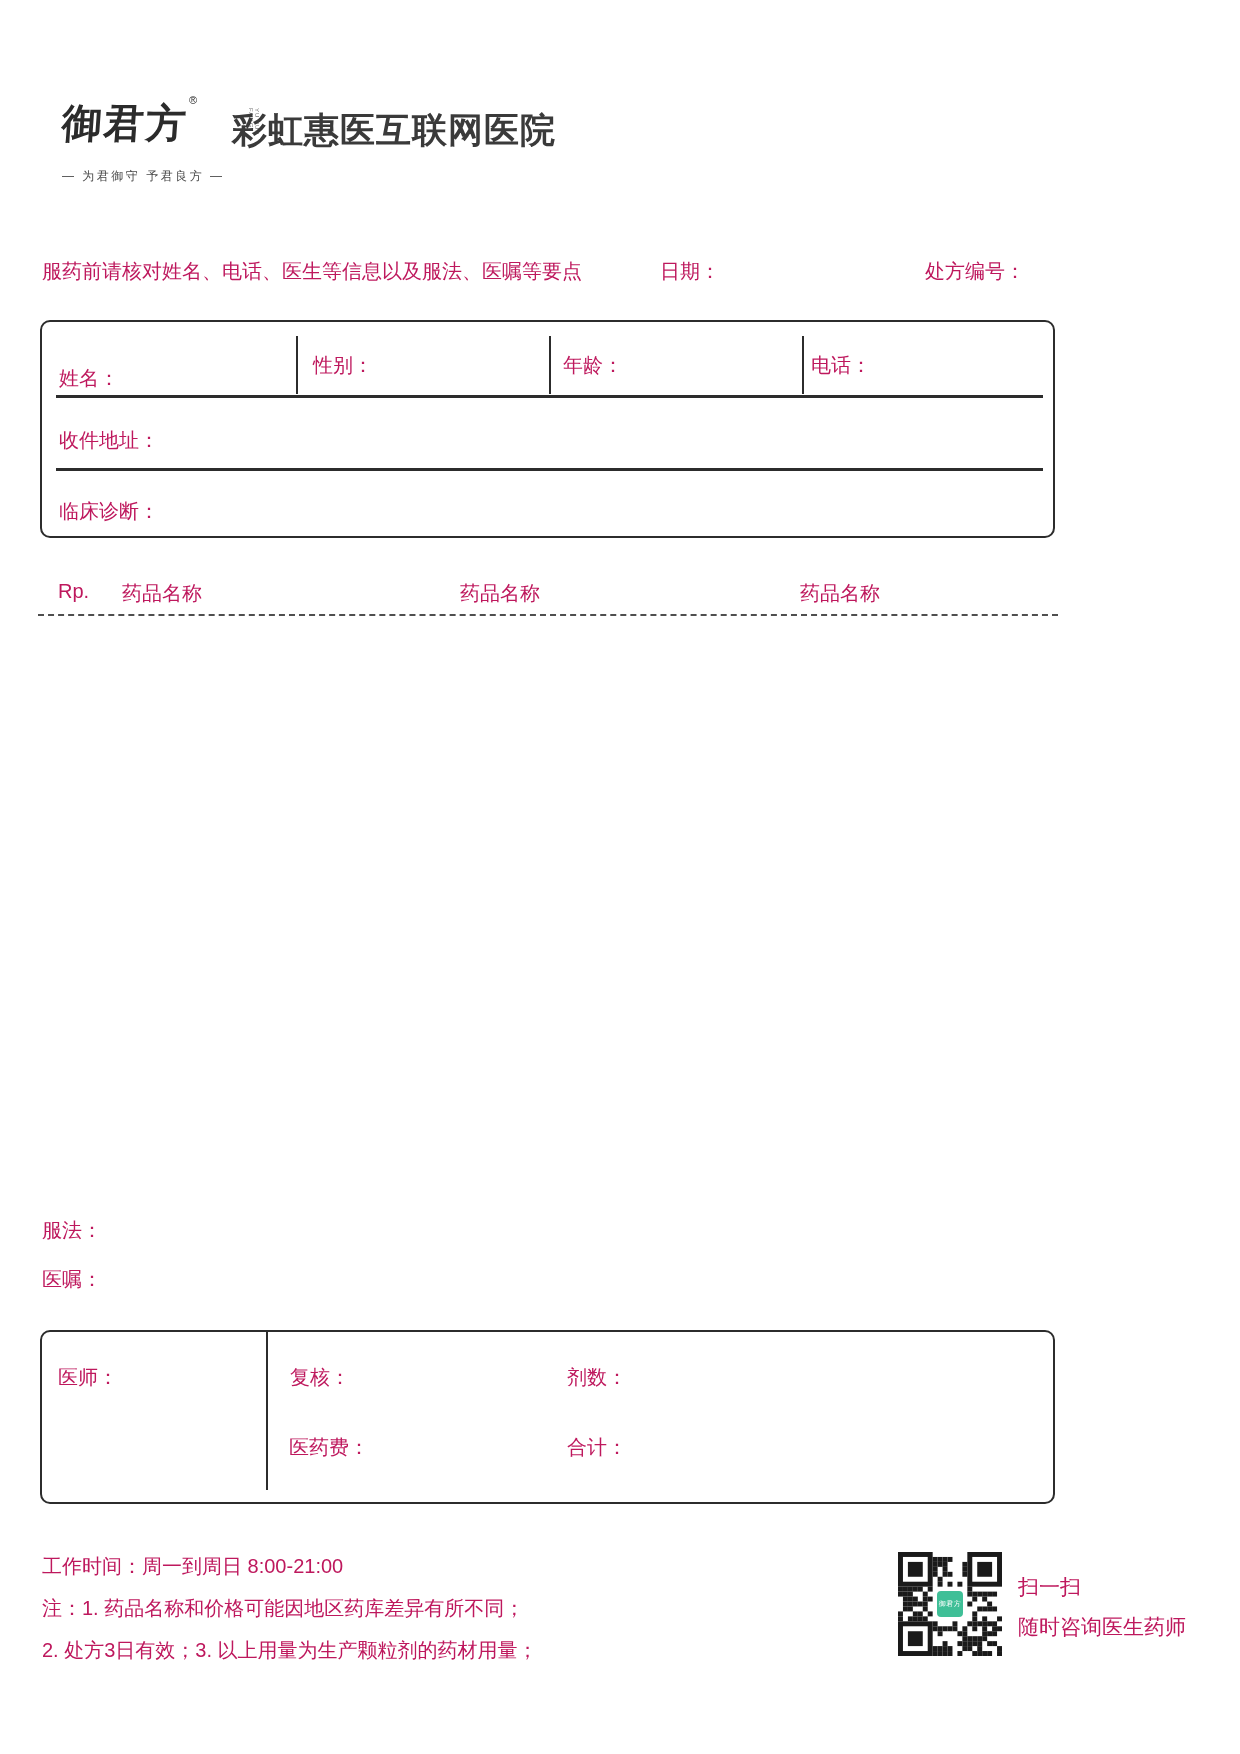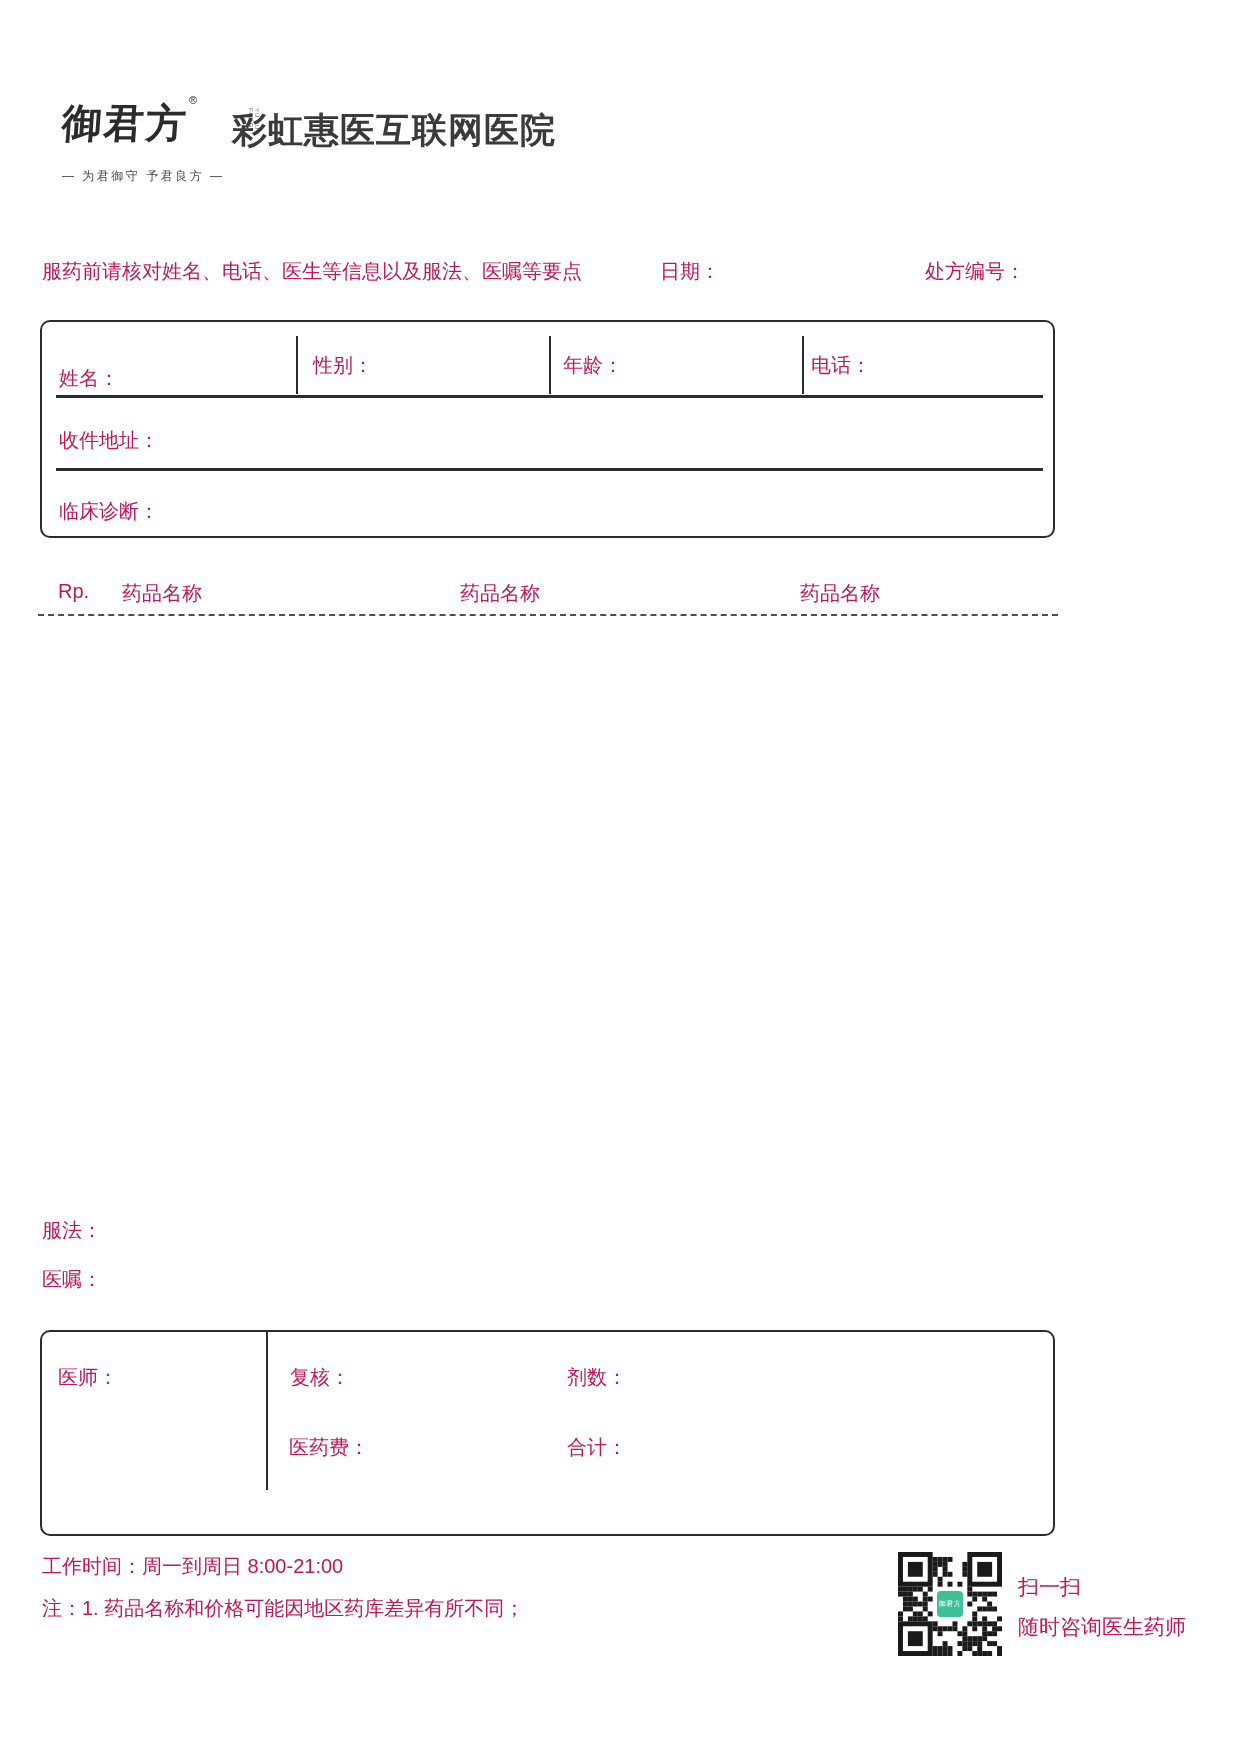--- a/index.html
+++ b/index.html
@@ -119,33 +119,34 @@
   <span class="t abs" style="left:58px;top:580px;">Rp.</span>
   <span class="t abs" style="left:122px;top:580px;">药品名称</span>
   <span class="t abs" style="left:460px;top:580px;">药品名称</span>
   <span class="t abs" style="left:800px;top:580px;">药品名称</span>
 
   <div class="dashed-line abs" style="left:38px;top:614px;width:1020px;"></div>
 
   <span class="t abs" style="left:42px;top:1217px;">服法：</span>
   <span class="t abs" style="left:42px;top:1266px;">医嘱：</span>
 
-  <div class="round-box abs" style="left:40px;top:1330px;width:1015px;height:206px;">
+  <div class="round-box abs" style="left:40px;top:1330px;width:1015px;height:174px;">
     <span class="t abs" style="left:16px;top:32px;">医师：</span>
     <div class="vline-thick abs" style="left:224px;top:0;height:158px;"></div>
 
     <span class="t abs" style="left:248px;top:32px;">复核：</span>
     <span class="t abs" style="left:525px;top:32px;">剂数：</span>
 
     <span class="t abs" style="left:247px;top:102px;">医药费：</span>
     <span class="t abs" style="left:525px;top:102px;">合计：</span>
   </div>
 
   <span class="t abs" style="left:42px;top:1553px;">工作时间：周一到周日 8:00-21:00</span>
   <span class="t abs" style="left:42px;top:1595px;">注：1. 药品名称和价格可能因地区药库差异有所不同；</span>
+  <span class="t abs" style="left:42px;top:1637px;">2. 处方3日有效；3. 以上用量为生产颗粒剂的药材用量；</span>
 
   <div class="qr-wrap abs" style="left:898px;top:1552px;">
     <svg width="104" height="104" viewBox="0 0 105 105" fill="#1a1a1a">
 
       <g>
         <rect x="0" y="0" width="35" height="35"></rect>
           <rect x="5" y="5" width="25" height="25" fill="#fff"></rect>
           <rect x="10" y="10" width="15" height="15"></rect>
       </g>
       <g>

